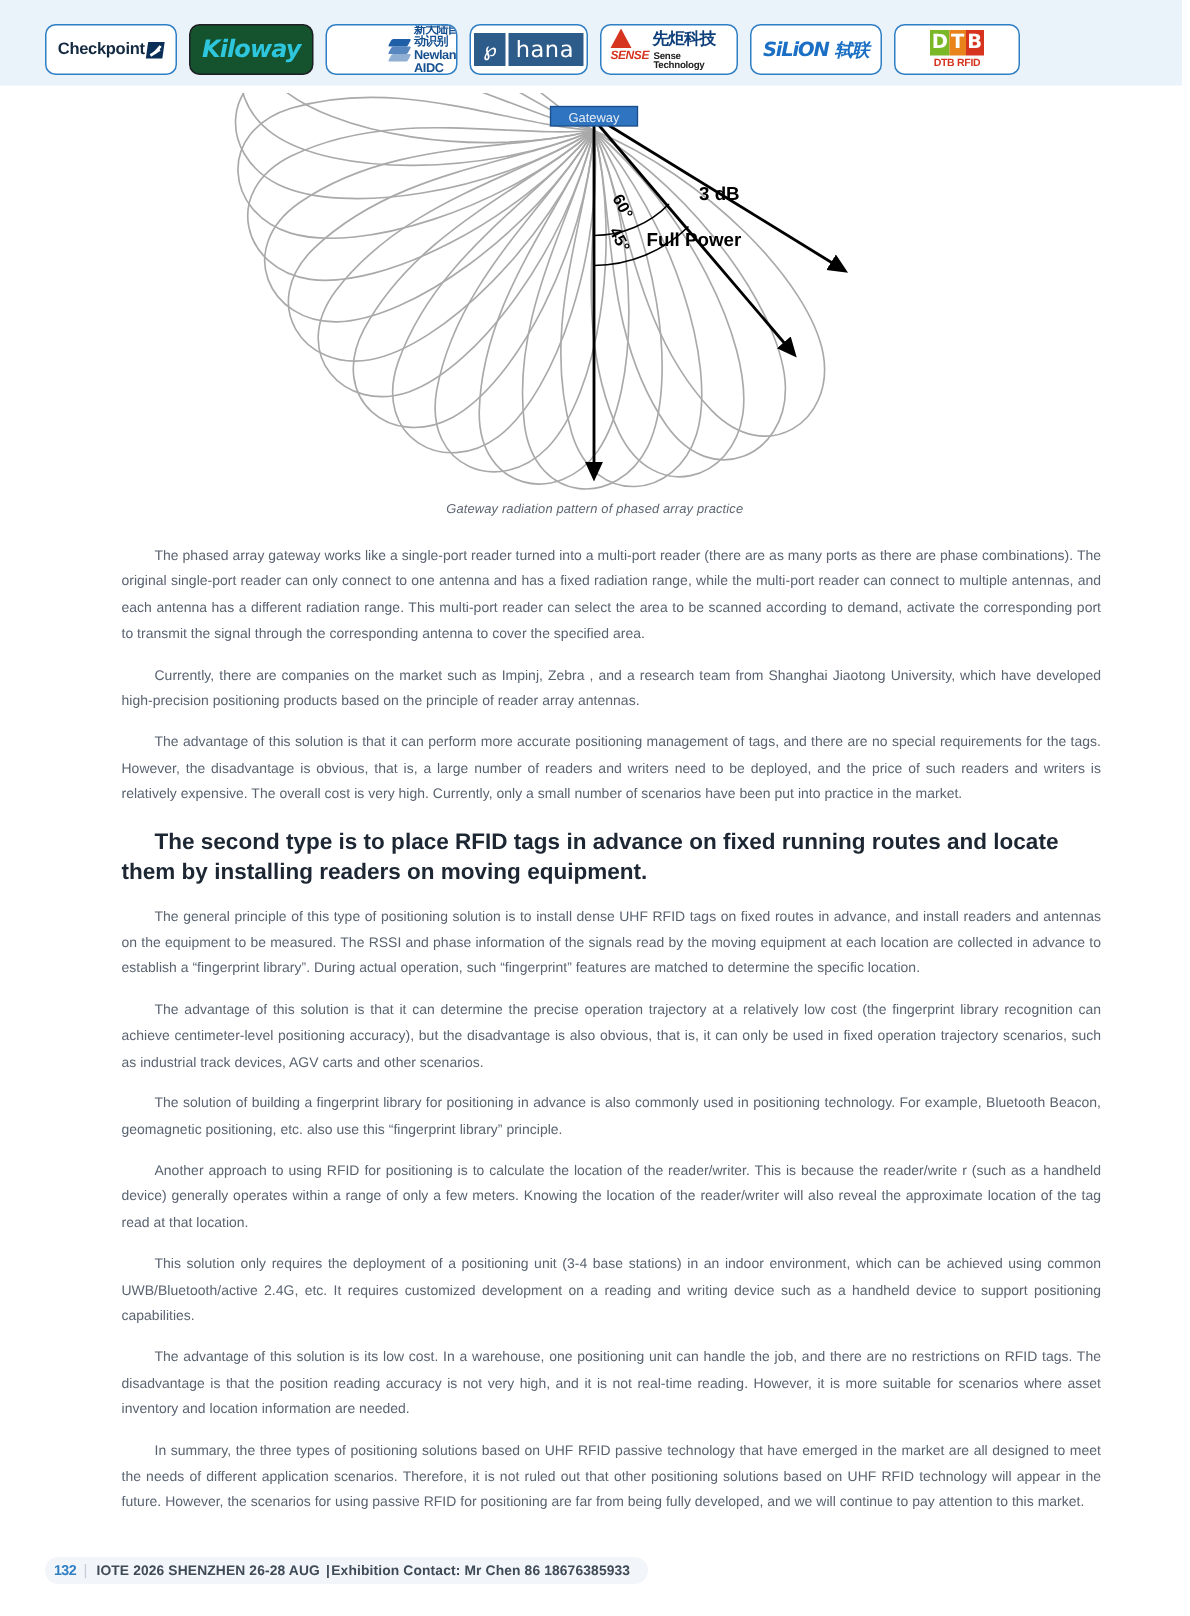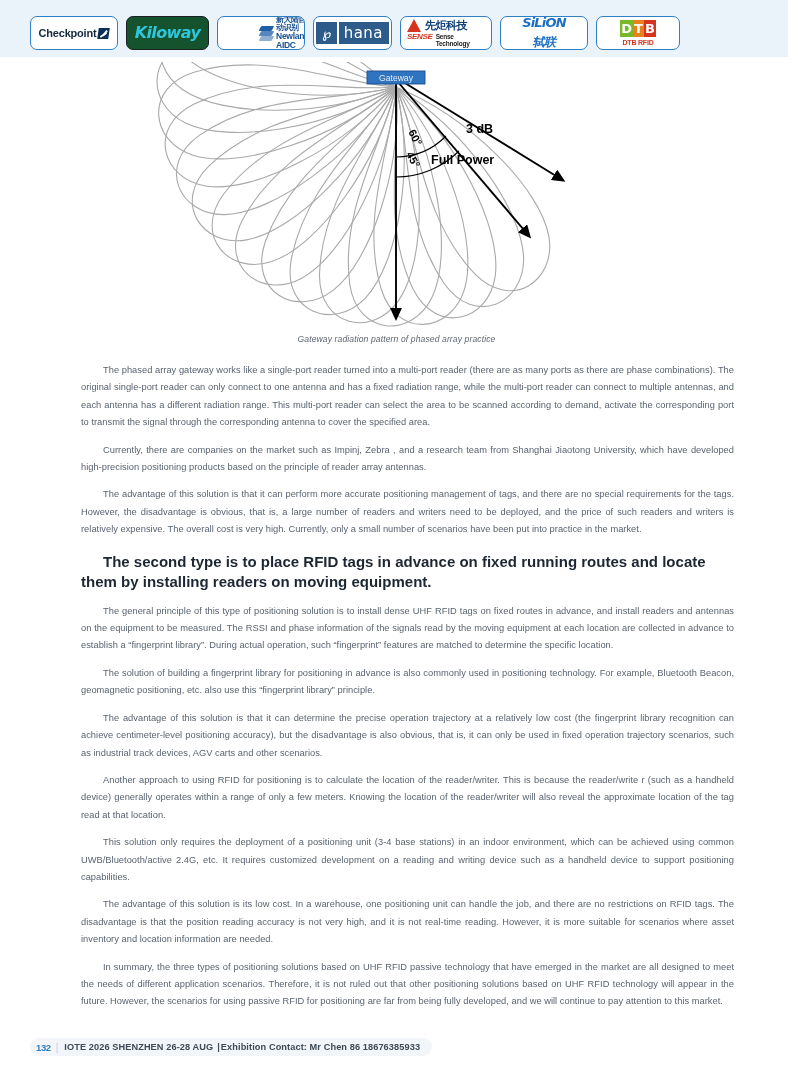--- a/index.html
+++ b/index.html
@@ -159,21 +159,21 @@
     display: flex;
     align-items: center;
     letter-spacing: 0.4px;
     font-family: "DejaVu Sans", sans-serif;
   }
 
   .lg-sense { line-height: 1; }
   .sense-top {
     display: flex;
     align-items: center;
-    gap: 4px;
+    gap: 14px;
   }
   .sense-tri {
     width: 0; height: 0;
     border-left: 7px solid transparent;
     border-right: 7px solid transparent;
     border-bottom: 13px solid #d6341f;
     position: relative;
   }
   .sense-cn {
     font-family: "DejaVu Sans", sans-serif;
@@ -199,21 +199,20 @@
     font-size: 6.5px;
     font-weight: 700;
     color: #222;
     letter-spacing: -0.2px;
   }
 
   .lg-silion {
     display: flex;
     align-items: center;
     gap: 4px;
-    flex-direction: column;
   }
   .si-en {
     font-family: "DejaVu Sans", sans-serif;
     font-size: 13px;
     font-weight: 700;
     font-style: italic;
     color: #1b6fc4;
     letter-spacing: -0.8px;
   }
   .si-cn {
@@ -469,22 +468,22 @@
 
   <div class="figure-caption">Gateway radiation pattern of phased array practice</div>
 </div>
 
 <div class="content">
   <p class="body">The phased array gateway works like a single‑port reader turned into a multi‑port reader (there are as many ports as there are phase combinations). The original single‑port reader can only connect to one antenna and has a fixed radiation range, while the multi‑port reader can connect to multiple antennas, and each antenna has a different radiation range. This multi‑port reader can select the area to be scanned according to demand, activate the corresponding port to transmit the signal through the corresponding antenna to cover the specified area.</p>
   <p class="body">Currently, there are companies on the market such as Impinj, Zebra , and a research team from Shanghai Jiaotong University, which have developed high‑precision positioning products based on the principle of reader array antennas.</p>
   <p class="body">The advantage of this solution is that it can perform more accurate positioning management of tags, and there are no special requirements for the tags. However, the disadvantage is obvious, that is, a large number of readers and writers need to be deployed, and the price of such readers and writers is relatively expensive. The overall cost is very high. Currently, only a small number of scenarios have been put into practice in the market.</p>
   <p class="heading">The second type is to place RFID tags in advance on fixed running routes and locate them by installing readers on moving equipment.</p>
   <p class="body">The general principle of this type of positioning solution is to install dense UHF RFID tags on fixed routes in advance, and install readers and antennas on the equipment to be measured. The RSSI and phase information of the signals read by the moving equipment at each location are collected in advance to establish a “fingerprint library”. During actual operation, such “fingerprint” features are matched to determine the specific location.</p>
+  <p class="body">The advantage of this solution is that it can determine the precise operation trajectory at a relatively low cost (the fingerprint library recognition can achieve centimeter‑level positioning accuracy), but the disadvantage is also obvious, that is, it can only be used in fixed operation trajectory scenarios, such as industrial track devices, AGV carts and other scenarios.</p>
   <p class="body">The solution of building a fingerprint library for positioning in advance is also commonly used in positioning technology. For example, Bluetooth Beacon, geomagnetic positioning, etc. also use this “fingerprint library” principle.</p>
-  <p class="body">The advantage of this solution is that it can determine the precise operation trajectory at a relatively low cost (the fingerprint library recognition can achieve centimeter‑level positioning accuracy), but the disadvantage is also obvious, that is, it can only be used in fixed operation trajectory scenarios, such as industrial track devices, AGV carts and other scenarios.</p>
   <p class="body">Another approach to using RFID for positioning is to calculate the location of the reader/writer. This is because the reader/write r (such as a handheld device) generally operates within a range of only a few meters. Knowing the location of the reader/writer will also reveal the approximate location of the tag read at that location.</p>
   <p class="body">This solution only requires the deployment of a positioning unit (3‑4 base stations) in an indoor environment, which can be achieved using common UWB/Bluetooth/active 2.4G, etc. It requires customized development on a reading and writing device such as a handheld device to support positioning capabilities.</p>
   <p class="body">The advantage of this solution is its low cost. In a warehouse, one positioning unit can handle the job, and there are no restrictions on RFID tags. The disadvantage is that the position reading accuracy is not very high, and it is not real‑time reading. However, it is more suitable for scenarios where asset inventory and location information are needed.</p>
   <p class="body">In summary, the three types of positioning solutions based on UHF RFID passive technology that have emerged in the market are all designed to meet the needs of different application scenarios. Therefore, it is not ruled out that other positioning solutions based on UHF RFID technology will appear in the future. However, the scenarios for using passive RFID for positioning are far from being fully developed, and we will continue to pay attention to this market.</p>
 </div>
 
 <div class="footer">
   <span class="footer-page">132</span>
   <span class="footer-sep">|</span>
   <span class="footer-text">IOTE 2026 SHENZHEN 26-28 AUG</span>

